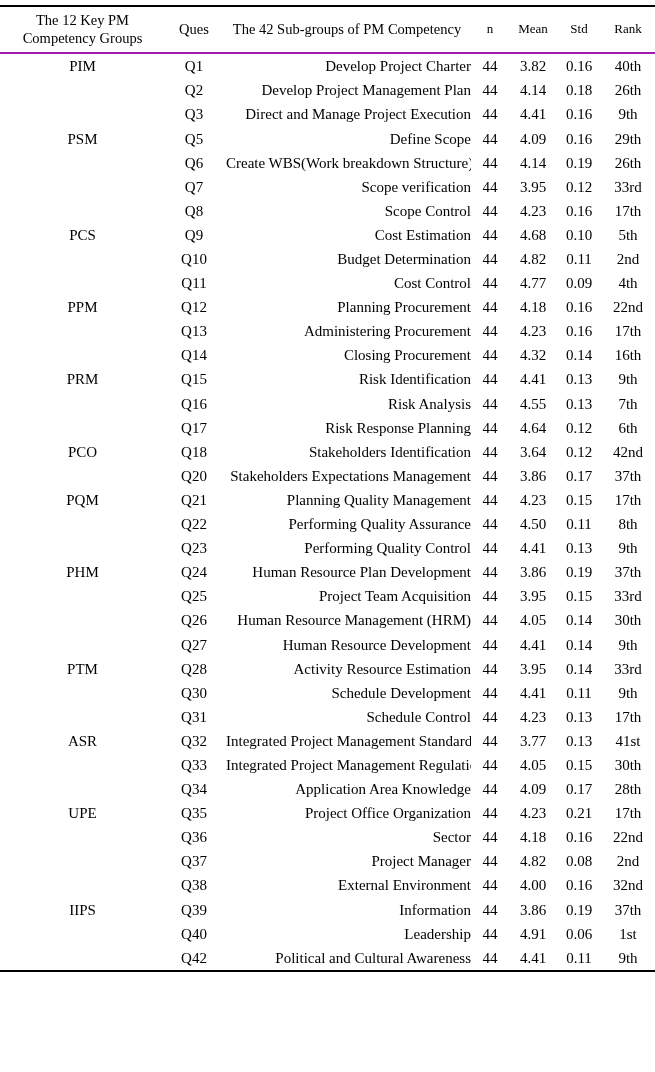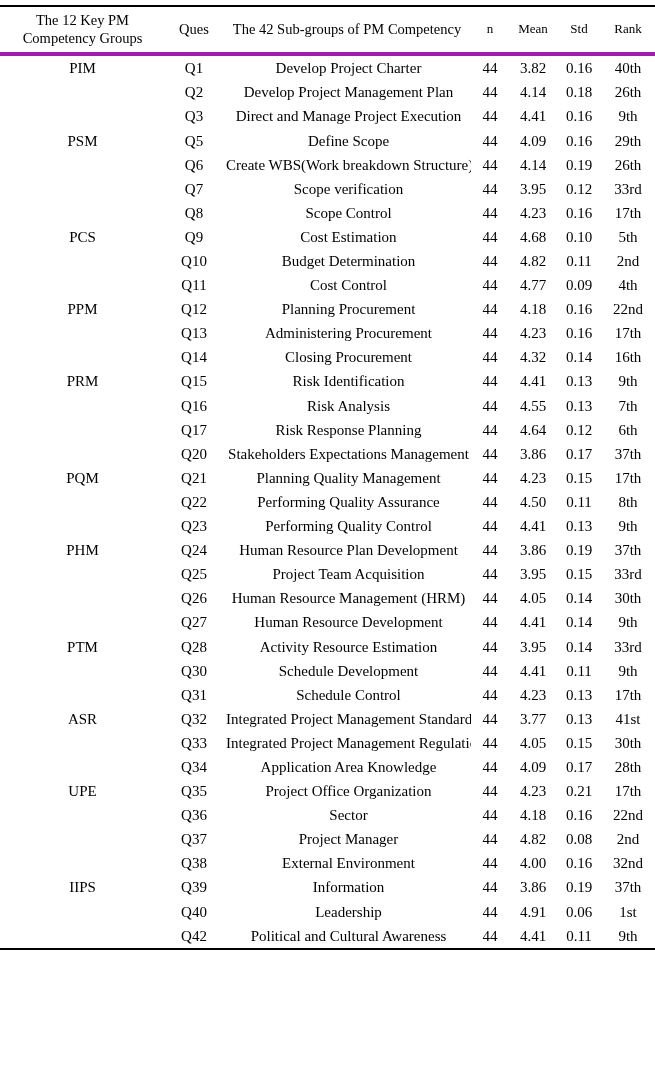--- a/index.html
+++ b/index.html
@@ -25,21 +25,21 @@
     border-bottom: 2px solid #000;
   }
   col.c-group { width: 165px; }
   col.c-ques  { width: 58px;  }
   col.c-name  { width: 248px; }
   col.c-n     { width: 38px;  }
   col.c-mean  { width: 48px;  }
   col.c-std   { width: 44px;  }
   col.c-rank  { width: 54px;  }
 
-  thead tr { border-bottom: 4px solid #a21caf; padding-left: 18px; }
+  thead tr { border-bottom: 2px solid #a21caf; padding-left: 18px; }
   thead th {
     font-weight: normal;
     font-size: 14.5px;
     line-height: 1.25;
     text-align: center;
     vertical-align: middle;
     padding: 4px 0 5px 0;
     height: 30px;
   }
   thead th.stat { font-size: 13px; }
@@ -48,21 +48,21 @@
     font-size: 15px;
     height: 24.1px;
     padding: 0;
     line-height: 24.1px;
     text-align: center;
     vertical-align: middle;
     white-space: nowrap;
     overflow: hidden;
   }
   tbody td.name-cell {
-    text-align: center;
+    text-align: right;
     padding-left: 3px;
   }
   .group-header-line { display: block; }
 </style>
 </head>
 <body>
 
 <div class="doc">
   <table class="competency">
     <colgroup>
@@ -243,20 +243,29 @@
     <tr>
       <td class="group-cell"></td>
       <td class="ques-cell">Q17</td>
       <td class="name-cell">Risk Response Planning</td>
       <td class="n-cell">44</td>
       <td class="mean-cell">4.64</td>
       <td class="std-cell">0.12</td>
       <td class="rank-cell">6th</td>
     </tr>
 
+    <tr>
+      <td class="group-cell">PCO</td>
+      <td class="ques-cell">Q18</td>
+      <td class="name-cell">Stakeholders Identification</td>
+      <td class="n-cell">44</td>
+      <td class="mean-cell">3.64</td>
+      <td class="std-cell">0.12</td>
+      <td class="rank-cell">42nd</td>
+    </tr>
 
 
     <tr>
       <td class="group-cell"></td>
       <td class="ques-cell">Q20</td>
       <td class="name-cell">Stakeholders Expectations Management</td>
       <td class="n-cell">44</td>
       <td class="mean-cell">3.86</td>
       <td class="std-cell">0.17</td>
       <td class="rank-cell">37th</td>

